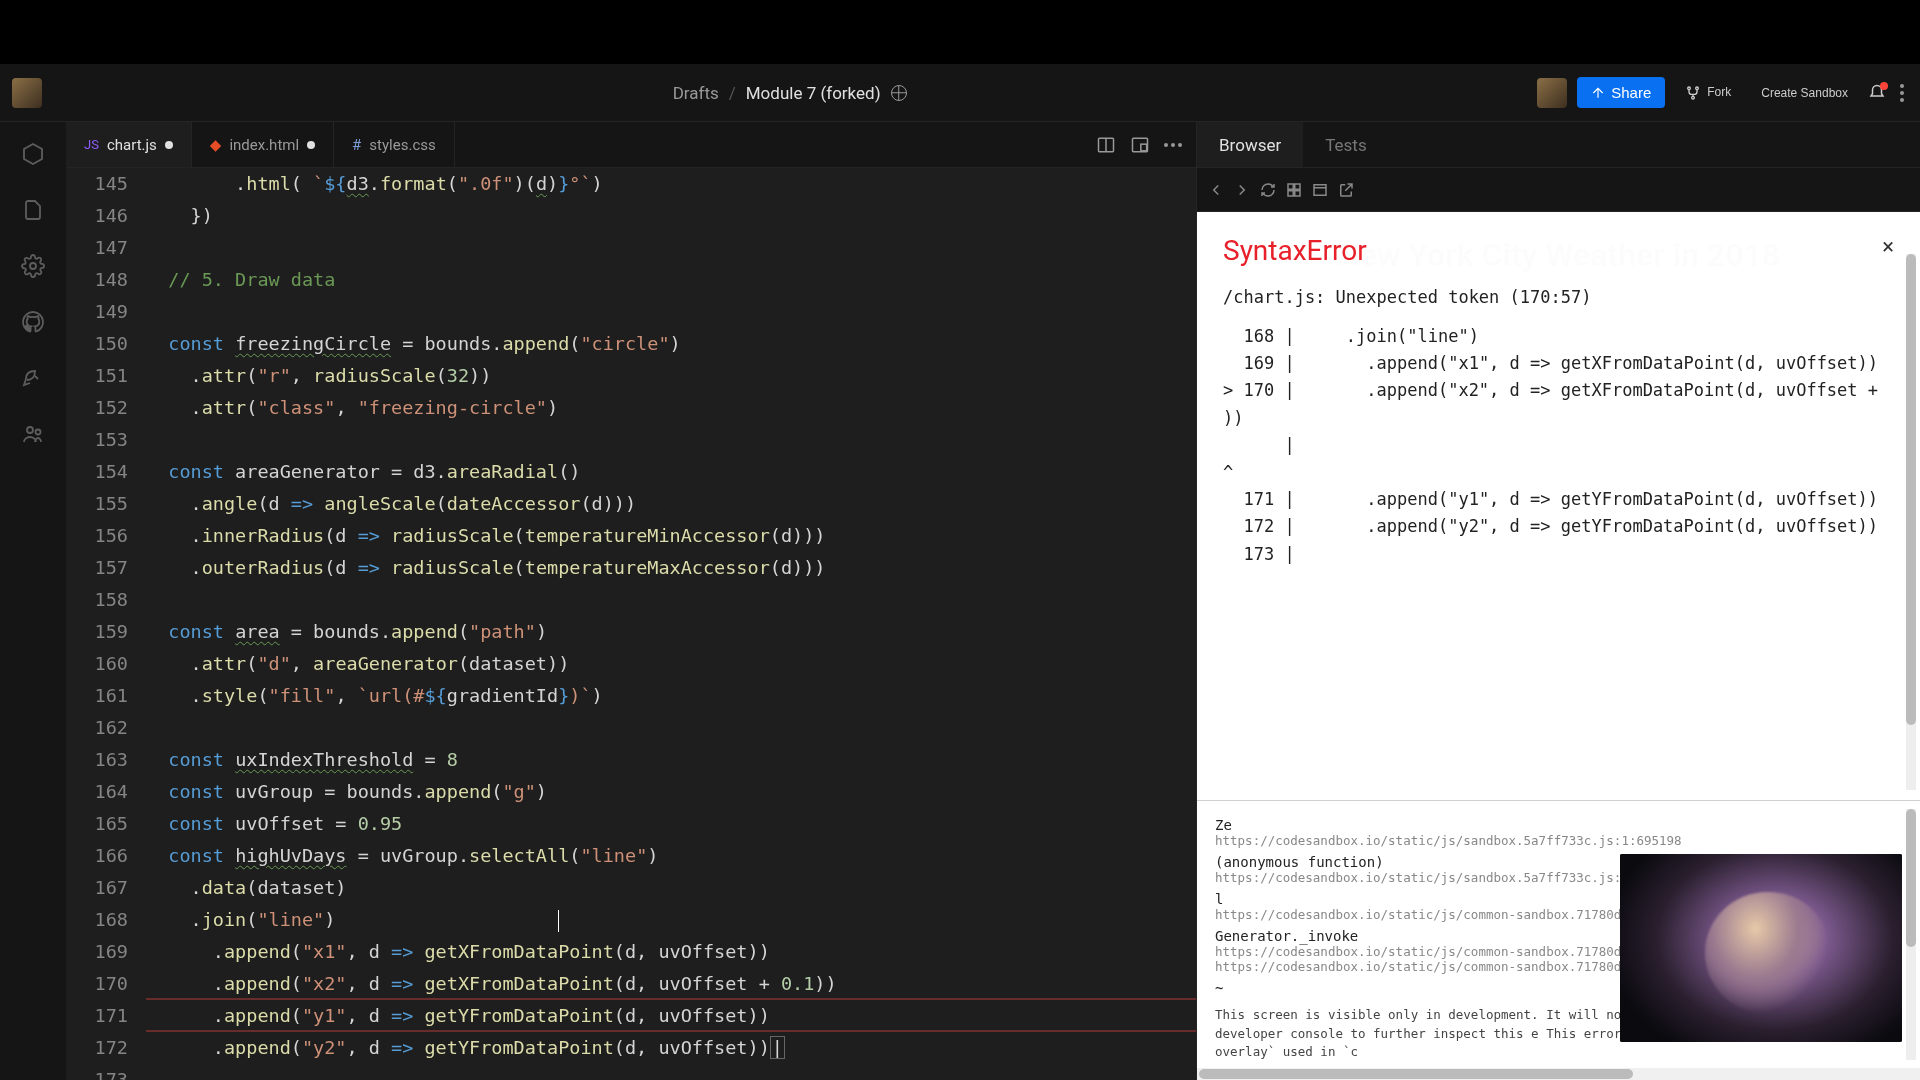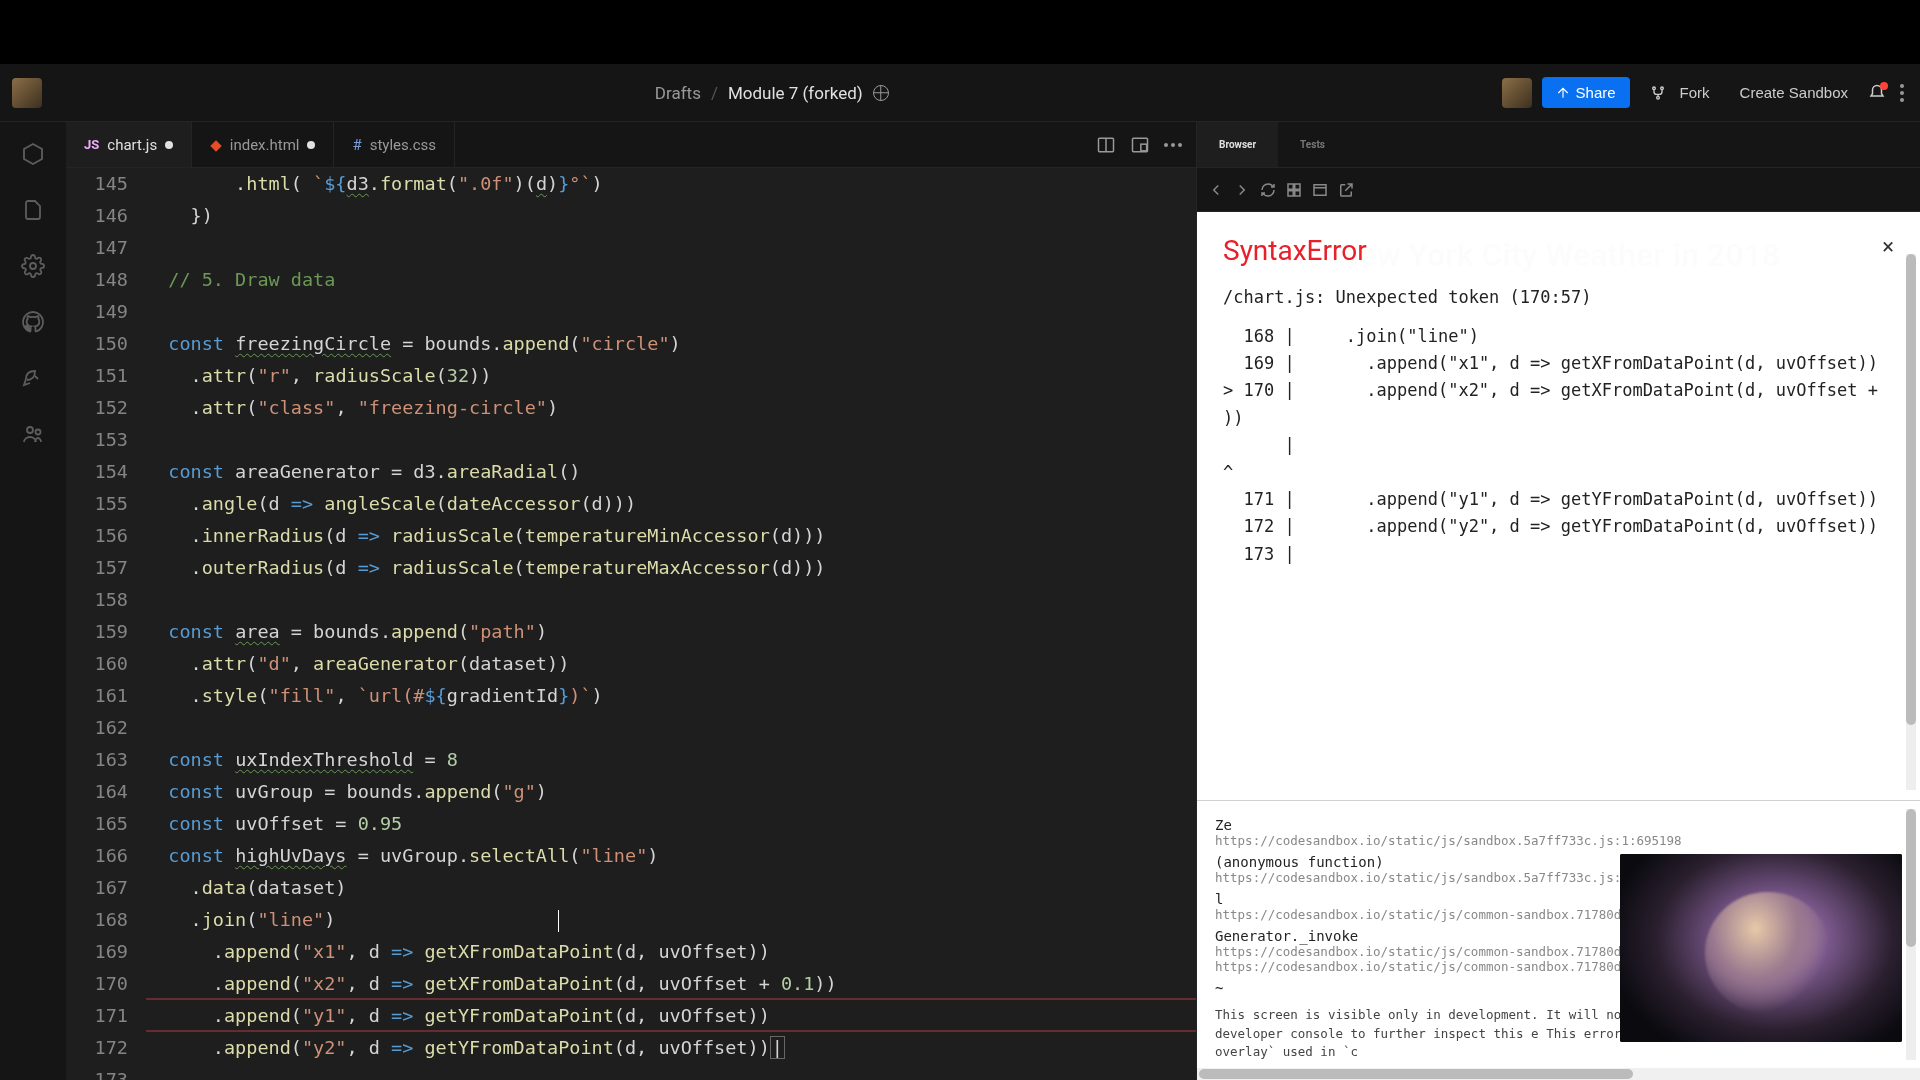--- a/index.html
+++ b/index.html
@@ -9,35 +9,35 @@
 .header-left { display: flex; align-items: center; gap: 12px; }
 .avatar-sm { width: 30px; height: 30px; border-radius: 4px; background: linear-gradient(135deg,#8b6f47,#3d2f1f); }
 .header-center { flex: 1; display: flex; justify-content: center; align-items: center; gap: 10px; color: #999; font-size: 17px; }
 .header-center .slash { color: #555; }
 .header-center .title { color: #e0e0e0; }
 .globe { width: 16px; height: 16px; border: 1.5px solid #999; border-radius: 50%; position: relative; }
 .globe::before { content:""; position:absolute; top:0; bottom:0; left:50%; width:1.5px; background:#999; transform:translateX(-50%); }
 .globe::after { content:""; position:absolute; left:0; right:0; top:50%; height:1.5px; background:#999; transform:translateY(-50%); }
 .header-right { display: flex; align-items: center; gap: 10px; }
 .btn-share { background: #0971f1; color: #fff; border: none; padding: 7px 14px; border-radius: 4px; font-size: 15px; display: flex; align-items: center; gap: 6px; cursor: pointer; }
-.btn-ghost { background: transparent; color: #ccc; border: none; padding: 7px 10px; font-size: 15px; display: flex; align-items: flex-end; gap: 14px; cursor: pointer; }
+.btn-ghost { background: transparent; color: #ccc; border: none; padding: 7px 10px; font-size: 12px; display: flex; align-items: flex-start; gap: 6px; cursor: pointer; }
 .bell { position: relative; width: 18px; height: 18px; }
 .bell svg { width: 18px; height: 18px; }
 .bell-dot { position: absolute; top: -2px; right: -2px; width: 8px; height: 8px; background: #ff453a; border-radius: 50%; }
 .dots-v { display: flex; flex-direction: column; gap: 3px; padding: 4px; }
 .dots-v span { width: 4px; height: 4px; background: #999; border-radius: 50%; }
 .main { display: flex; height: calc(100% - 122px); }
 .sidebar { width: 66px; background: #151515; display: flex; flex-direction: column; align-items: center; padding-top: 18px; gap: 28px; }
 .sidebar-icon { width: 28px; height: 28px; display: flex; align-items: center; justify-content: center; cursor: pointer; opacity: 0.55; }
 .sidebar-icon svg { width: 24px; height: 24px; stroke: #999; fill: none; stroke-width: 1.8; }
 .editor-area { flex: 1; display: flex; flex-direction: column; background: #151515; min-width: 0; }
 .tabs { height: 46px; display: flex; align-items: stretch; background: #151515; border-bottom: 1px solid #242424; }
 .tab { display: flex; align-items: center; gap: 8px; padding: 0 18px; font-size: 15px; color: #999; cursor: pointer; border-right: 1px solid #242424; }
 .tab.active { background: #1e1e1e; color: #e0e0e0; }
-.tab-icon-js { color: #f0abfc; font-size: 13px; font-weight: bold; }
+.tab-icon-js { color: #8b5cf6; font-size: 13px; font-weight: normal; }
 .tab-icon-html { color: #e44d26; }
 .tab-icon-css { color: #7c9dd4; }
 .tab-dot { width: 8px; height: 8px; background: #e0e0e0; border-radius: 50%; }
 .tab-spacer { flex: 1; }
 .tab-actions { display: flex; align-items: center; gap: 14px; padding: 0 14px; }
 .tab-actions svg { width: 20px; height: 20px; stroke: #999; fill: none; }
 .dots-h { display: flex; gap: 3px; }
 .dots-h span { width: 4px; height: 4px; background: #999; border-radius: 50%; }
 .code { flex: 1; background: #1e1e1e; overflow: hidden; font-family: "SF Mono", Menlo, Consolas, monospace; font-size: 18.5px; line-height: 32px; display: flex; }
 .gutter { width: 80px; text-align: right; padding-right: 18px; color: #858585; user-select: none; background: #1e1e1e; }
@@ -49,21 +49,21 @@
 .num { color: #b5cea8; }
 .fn { color: #dcdcaa; }
 .cmt { color: #6a9955; }
 .var-und { text-decoration: underline wavy #6a9955 1px; text-underline-offset: 3px; }
 .tmpl { color: #ce9178; }
 .tmplv { color: #569cd6; }
 .caret { display:inline-block; width:1px; height:22px; background:#fff; vertical-align:middle; animation:blink 1s step-end infinite; }
 @keyframes blink { 50% { opacity:0; } }
 .right-pane { width: 724px; background: #151515; display: flex; flex-direction: column; border-left: 1px solid #242424; }
 .right-tabs { height: 46px; display: flex; border-bottom: 1px solid #242424; }
-.right-tab { padding: 0 22px; display: flex; align-items: center; font-size: 10px; color: #777; cursor: pointer; font-weight: bold; }
+.right-tab { padding: 0 22px; display: flex; align-items: center; font-size: 17px; color: #777; cursor: pointer; }
 .right-tab.active { color: #e0e0e0; background: #1e1e1e; }
 .addr-row { height: 44px; display: flex; align-items: center; gap: 8px; padding: 0 10px; background: #151515; border-bottom: 1px solid #242424; }
 .addr-row svg { width: 18px; height: 18px; stroke: #888; fill: none; stroke-width: 2; }
 .addr-input { flex: 1; background: #0f0f0f; border: 1px solid #2a2a2a; border-radius: 4px; padding: 6px 10px; color: #ccc; font-size: 14px; }
 .preview-wrap { flex: 1; position: relative; background: #fff; overflow: hidden; }
 .preview-bg { position: absolute; inset: 0; display: flex; align-items: flex-start; justify-content: center; padding-top: 24px; }
 .preview-title { font-size: 32px; font-weight: 600; color: #222; opacity: 0.45; }
 .error-overlay { position: absolute; inset: 0; background: rgba(255,255,255,0.97); padding: 22px 26px; display: flex; flex-direction: column; }
 .error-head { display: flex; justify-content: space-between; align-items: flex-start; }
 .error-title { color: #e8202a; font-size: 28px; font-weight: 400; }

